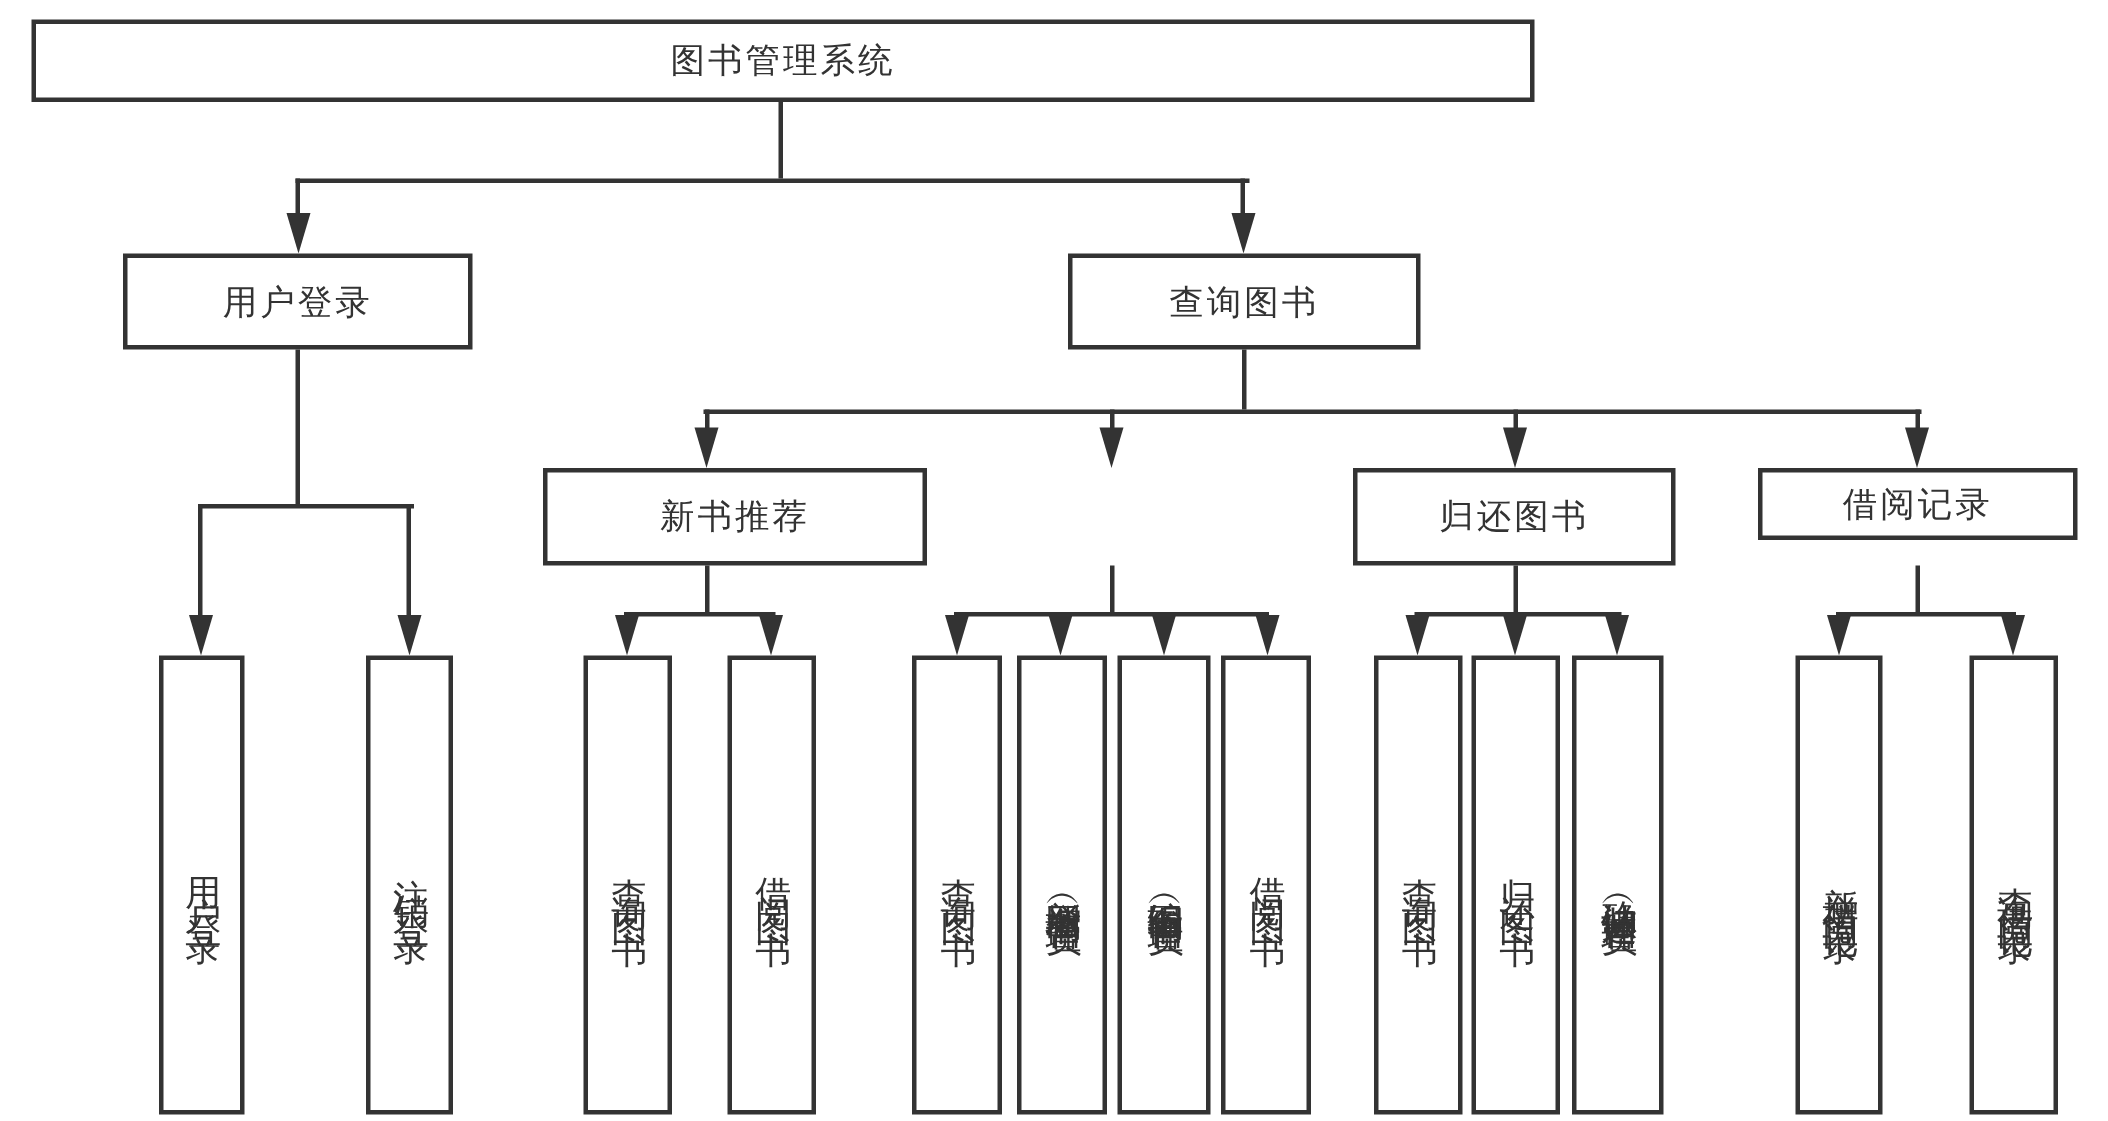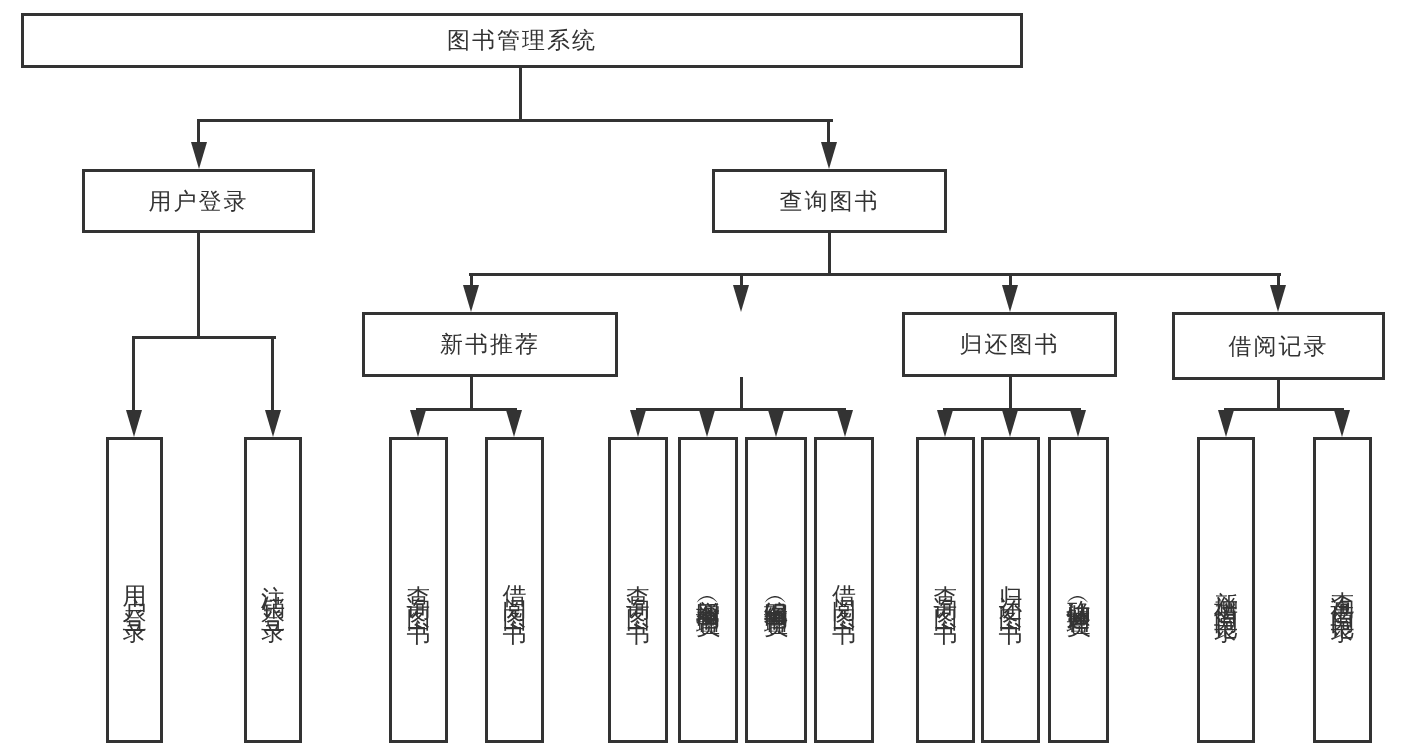--- a/index.html
+++ b/index.html
@@ -89,21 +89,21 @@
   <div class="arrow" style="left:733px;top:285px"></div>
   <div class="arrow" style="left:1002px;top:285px"></div>
   <div class="arrow" style="left:1270px;top:285px"></div>
 
   <div class="box hbox" style="left:362px;top:312px;width:256px;height:65px">
     <span class="label">新书推荐</span>
   </div>
   <div class="box hbox" style="left:902px;top:312px;width:215px;height:65px">
     <span class="label">归还图书</span>
   </div>
-  <div class="box hbox" style="left:1172px;top:312px;width:213px;height:68px">
+  <div class="box hbox" style="left:1172px;top:312px;width:213px;height:48px">
     <span class="label">借阅记录</span>
   </div>
 
   <div class="line" style="left:470px;top:377px;width:3px;height:31px"></div>
   <div class="line" style="left:416px;top:408px;width:101px;height:3px"></div>
   <div class="arrow" style="left:410px;top:410px"></div>
   <div class="arrow" style="left:506px;top:410px"></div>
 
   <div class="line" style="left:740px;top:377px;width:3px;height:31px"></div>
   <div class="line" style="left:636px;top:408px;width:210px;height:3px"></div>

